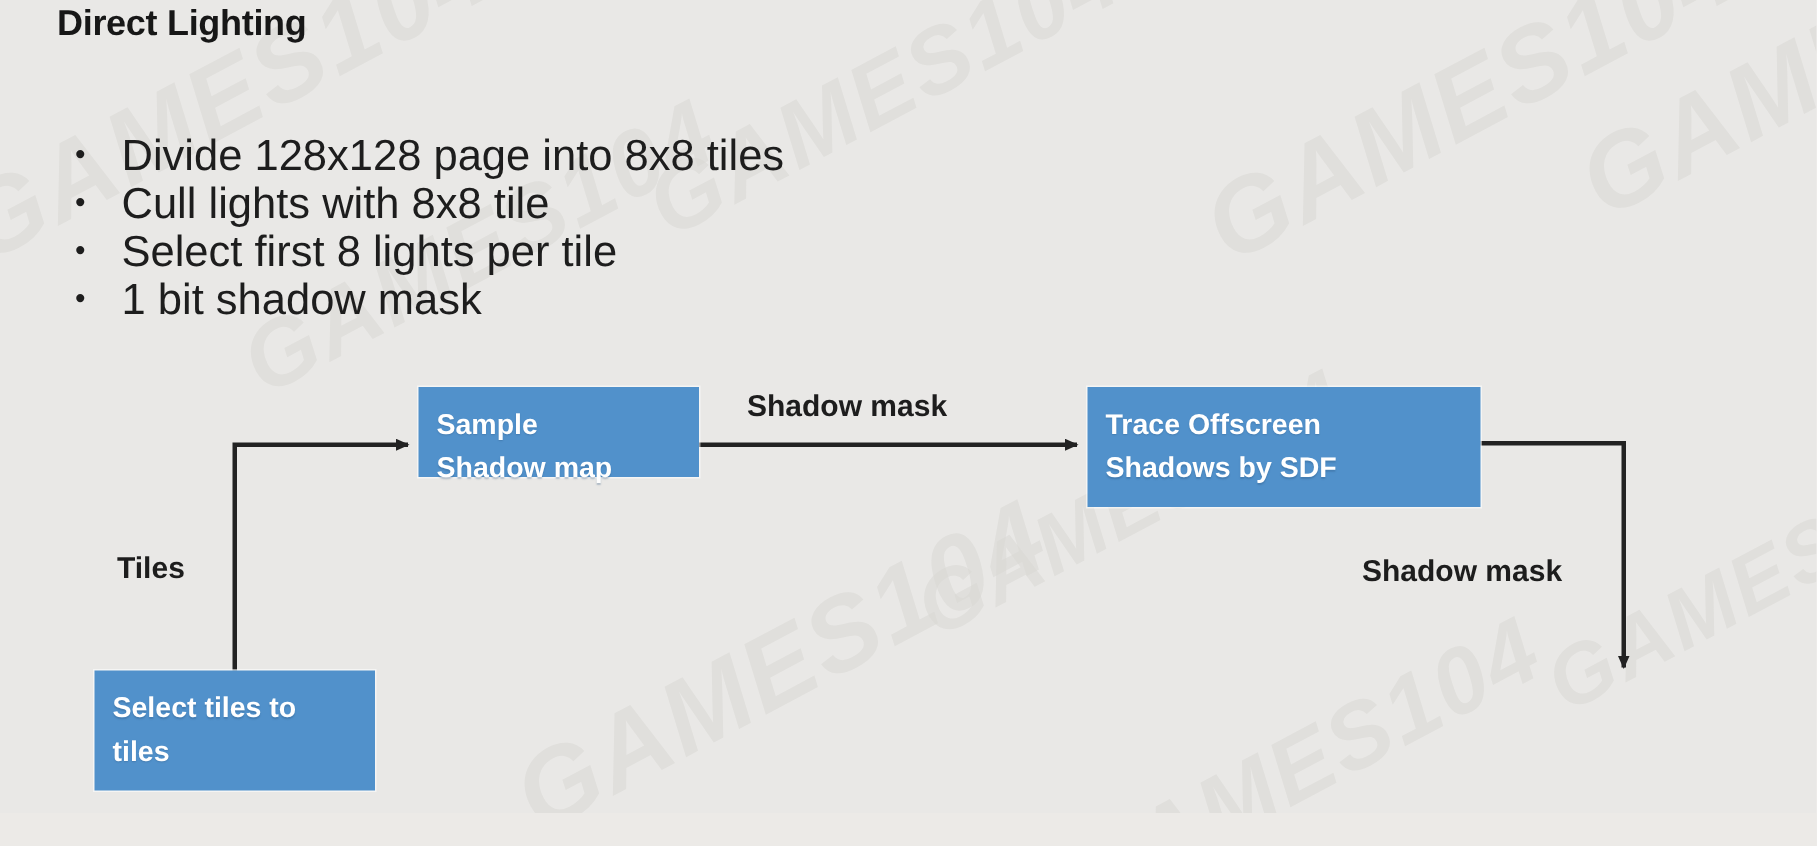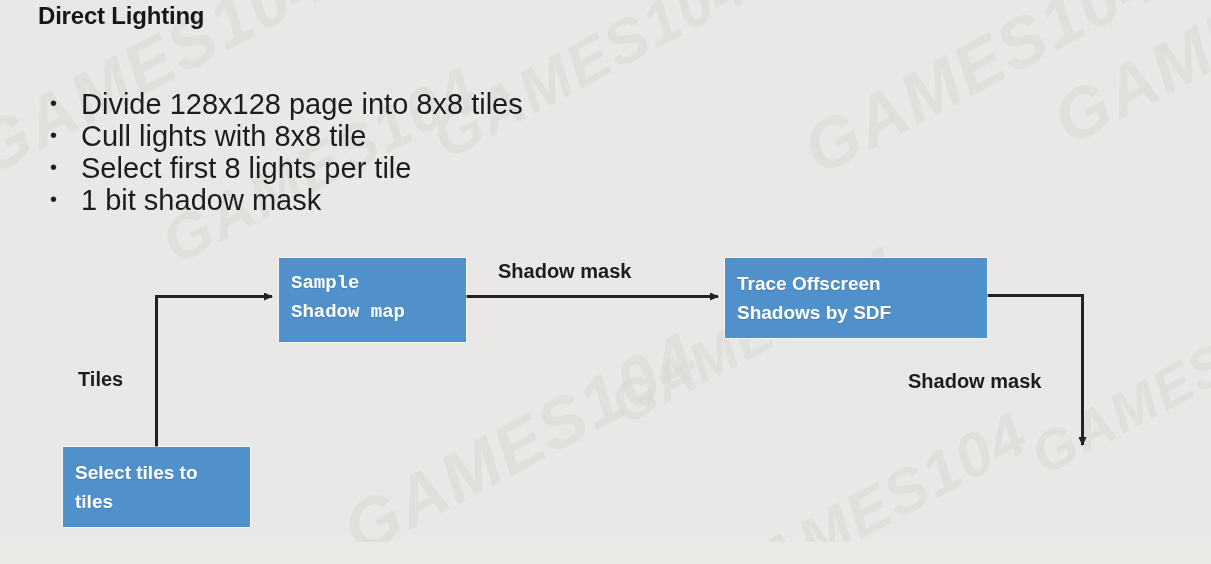--- a/index.html
+++ b/index.html
@@ -157,21 +157,21 @@
         </marker>
       </defs>
 
       <path d="M156.5,447 L156.5,296.5 L272,296.5" fill="none" stroke="#222222" stroke-width="3" marker-end="url(#arrowhead)"></path>
 
       <path d="M466,296.5 L718,296.5" fill="none" stroke="#222222" stroke-width="3" marker-end="url(#arrowhead)"></path>
 
       <path d="M987,295.5 L1082.5,295.5 L1082.5,445" fill="none" stroke="#222222" stroke-width="3" marker-end="url(#arrowhead)"></path>
     </svg>
 
-    <div class="node" style="left:279px; top:258px; width:187px; height:84px;font-family:Liberation Mono, monospace;">
+    <div class="node" style="left:279px; top:258px; width:187px; height:60px;">
       <div>Sample</div>
       <div>Shadow map</div>
     </div>
 
     <div class="node" style="left:725px; top:258px; width:262px; height:80px;">
       <div>Trace Offscreen</div>
       <div>Shadows by SDF</div>
     </div>
 
     <div class="node" style="left:63px; top:447px; width:187px; height:80px;">

